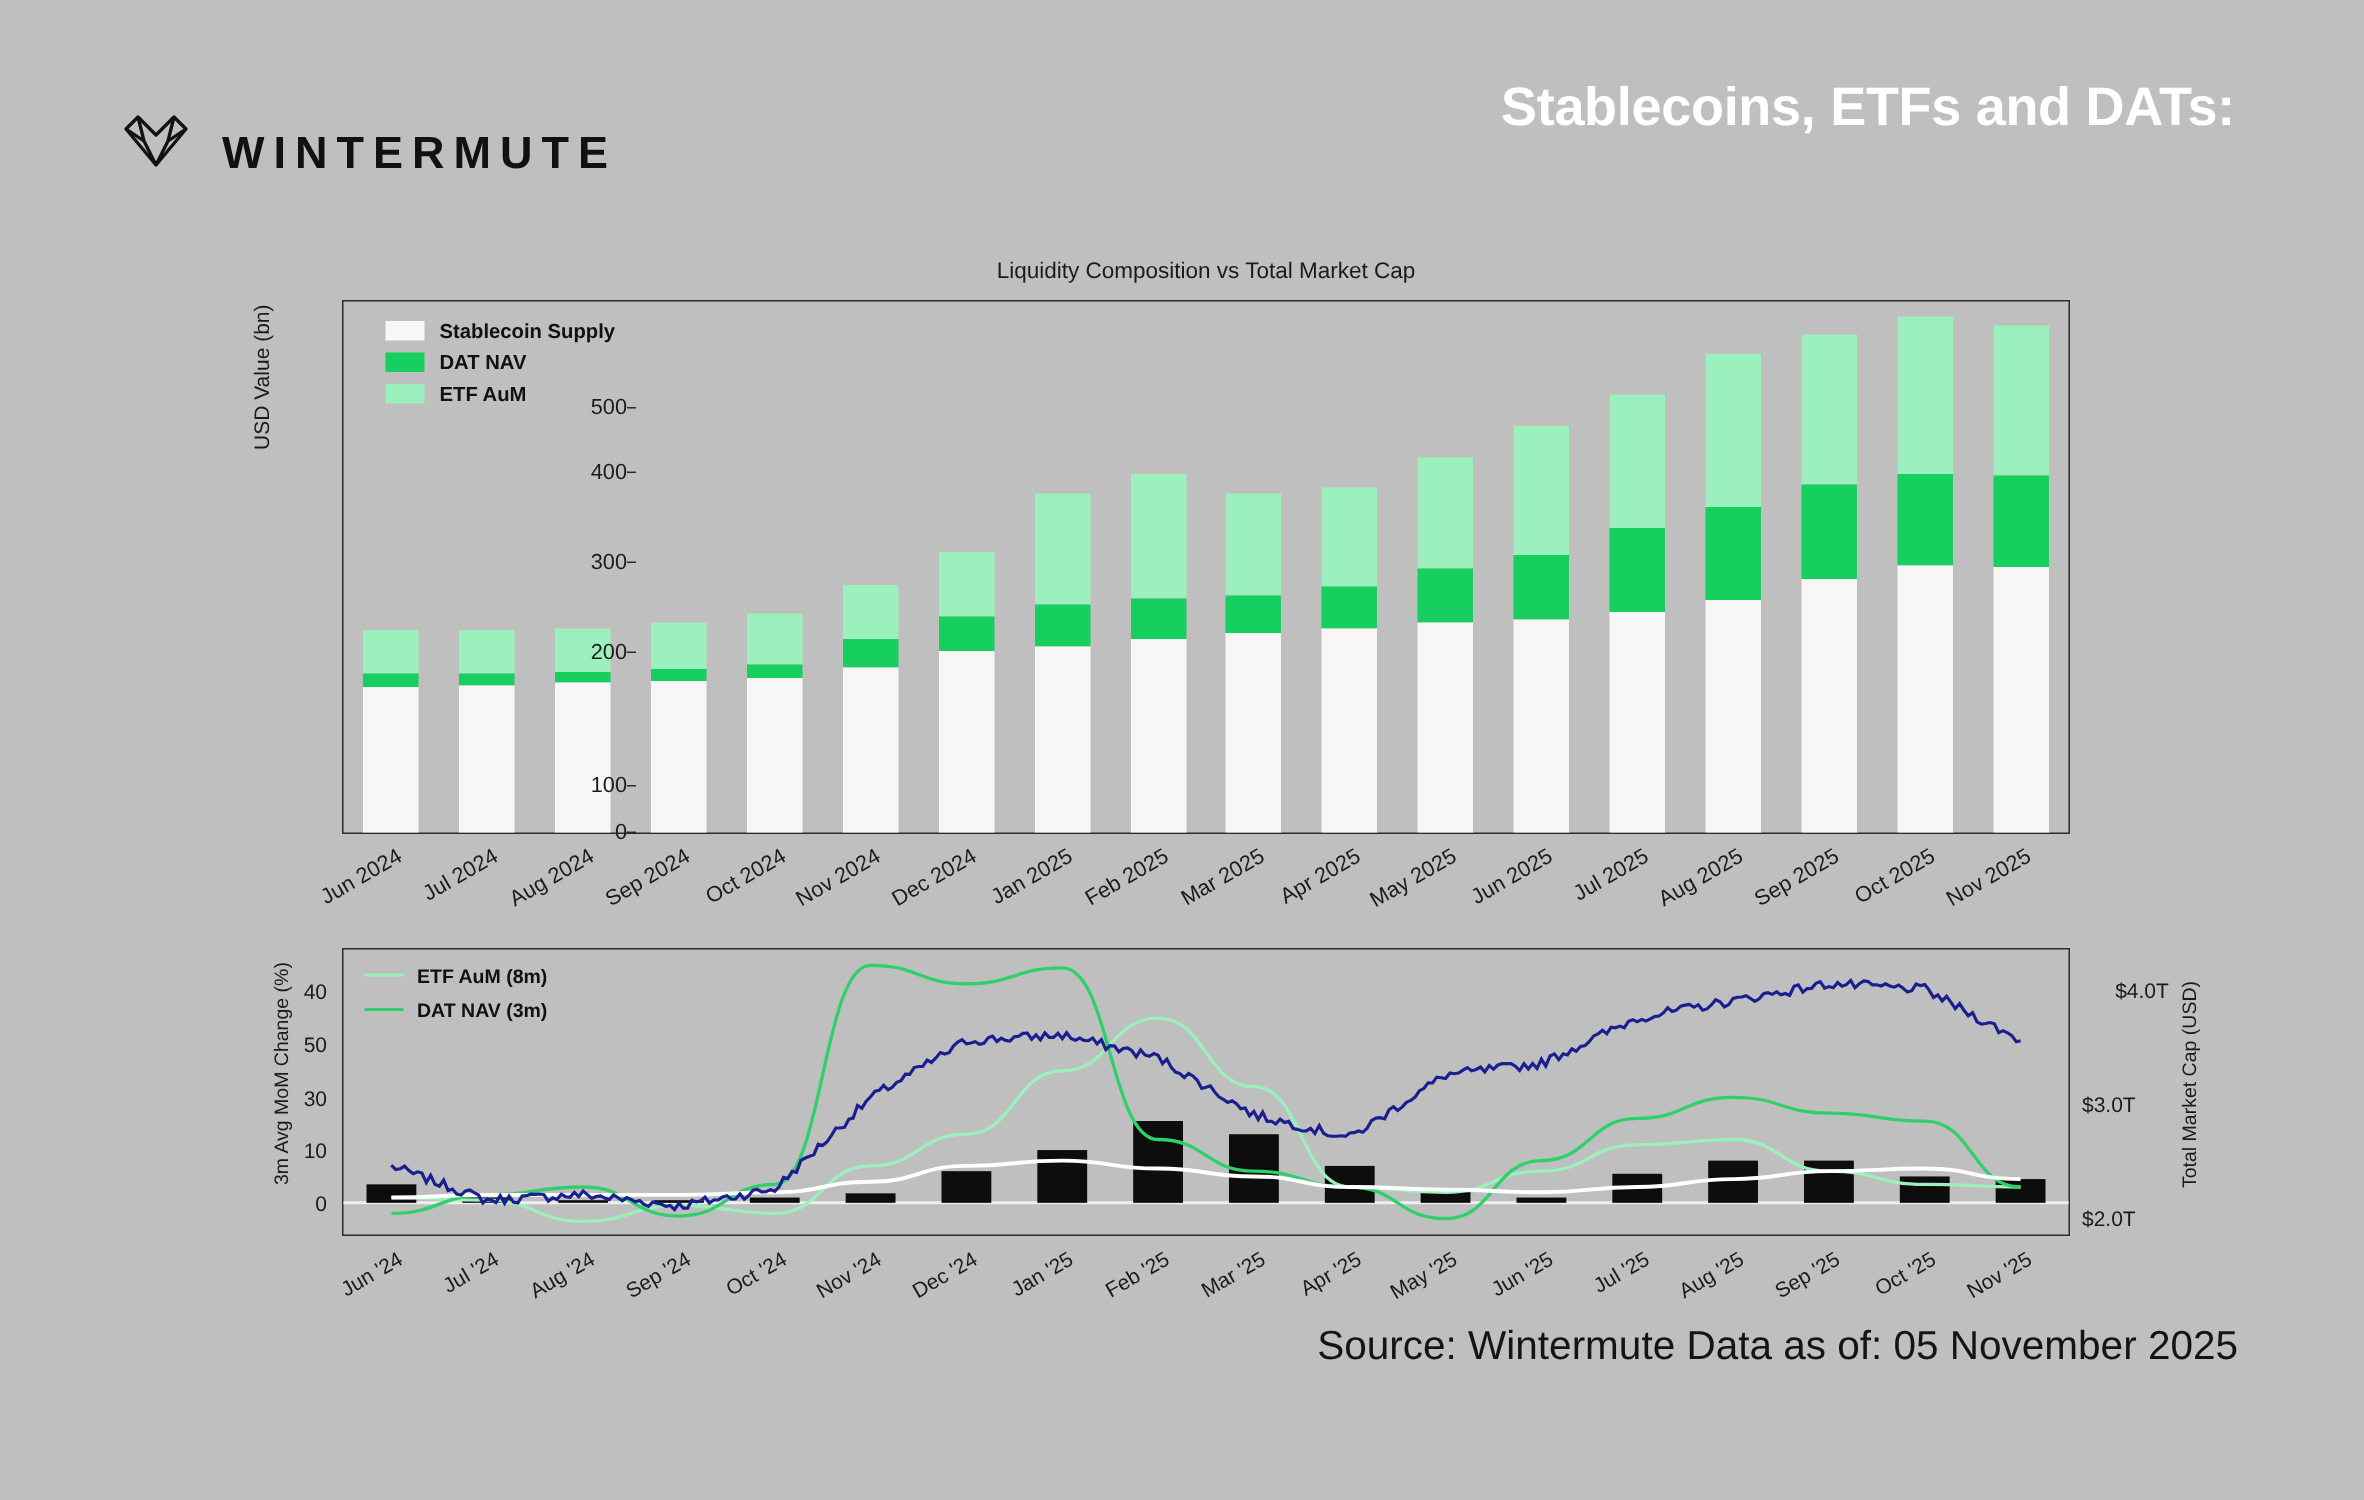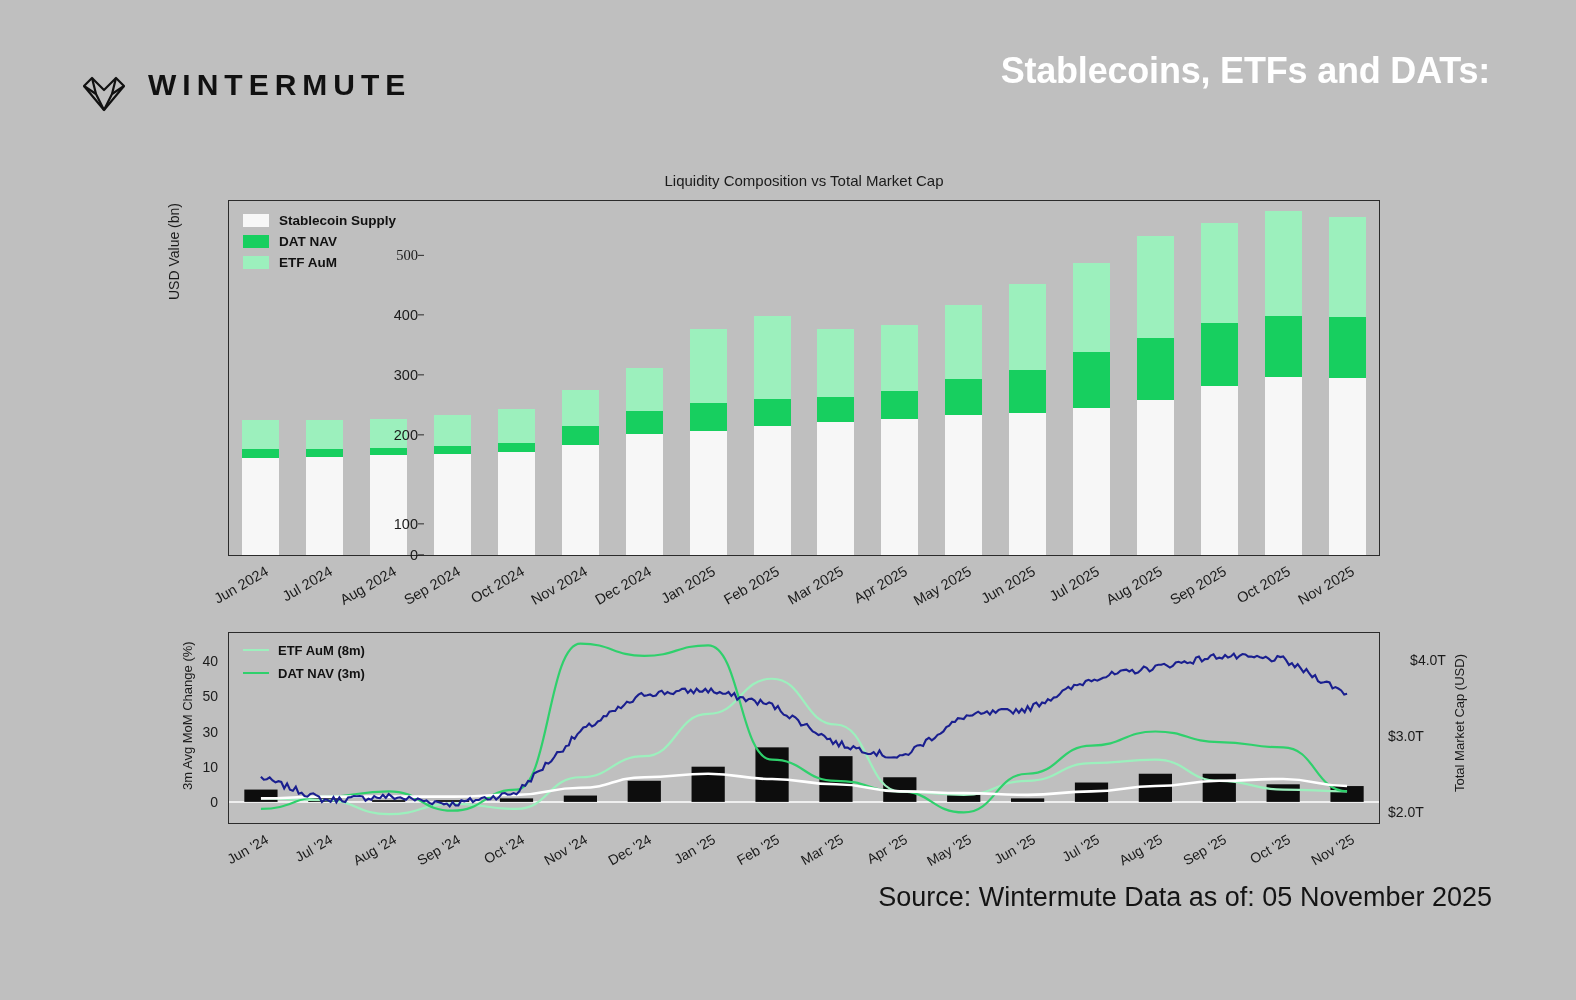--- a/index.html
+++ b/index.html
@@ -21,21 +21,21 @@
     position: absolute;
     left: 0; top: 0;
     width: 1576px;
     height: 160px;
   }
   .brand {
     position: absolute;
     left: 78px;
     top: 68px;
     display: flex;
-    align-items: flex-start;
+    align-items: flex-end;
     gap: 18px;
   }
   .brand-logo { width: 52px; height: 52px; display: block; }
   .brand-name {
     font-size: 30px;
     letter-spacing: 6px;
     font-weight: 700;
     color: #111;
   }
   .titles {
@@ -131,21 +131,21 @@
     font-size: 14.5px;
     color: #1b1b1b;
     white-space: nowrap;
     transform-origin: right top;
     transform: rotate(-30deg);
     text-align: right;
   }
 
   .legend1 {
     position: absolute;
-    left: 243px;
+    left: 257px;
     top: 210px;
     background: rgba(191,191,191,0.0);
     font-size: 13.5px;
     color: #111;
   }
   .legend-row {
     display: flex;
     align-items: center;
     gap: 10px;
     height: 21px;
@@ -361,21 +361,21 @@
       <div class="seg seg-dat" style="height: 60.6px;"></div>
       <div class="seg seg-etf" style="height: 100.8px;"></div>
     </div>
   </div>
 <div id="yticks1">
     <div class="ytick1" style="top: 555px;">0<span class="tickmark"></span></div>
     <div class="ytick1" style="top: 524px;">100<span class="tickmark"></span></div>
     <div class="ytick1" style="top: 435px;">200<span class="tickmark"></span></div>
     <div class="ytick1" style="top: 375px;">300<span class="tickmark"></span></div>
     <div class="ytick1" style="top: 315px;">400<span class="tickmark"></span></div>
-    <div class="ytick1" style="top: 255px; font-family: Liberation Serif, serif;">500<span class="tickmark"></span></div>
+    <div class="ytick1" style="top: 272px;">500<span class="tickmark"></span></div>
   </div>
 <div id="xticks1">
     <div class="xtick1" style="left: 182.944px; top: 563px; width: 80px;">Jun 2024</div>
     <div class="xtick1" style="left: 246.833px; top: 563px; width: 80px;">Jul 2024</div>
     <div class="xtick1" style="left: 310.722px; top: 563px; width: 80px;">Aug 2024</div>
     <div class="xtick1" style="left: 374.611px; top: 563px; width: 80px;">Sep 2024</div>
     <div class="xtick1" style="left: 438.5px; top: 563px; width: 80px;">Oct 2024</div>
     <div class="xtick1" style="left: 502.389px; top: 563px; width: 80px;">Nov 2024</div>
     <div class="xtick1" style="left: 566.278px; top: 563px; width: 80px;">Dec 2024</div>
     <div class="xtick1" style="left: 630.167px; top: 563px; width: 80px;">Jan 2025</div>

